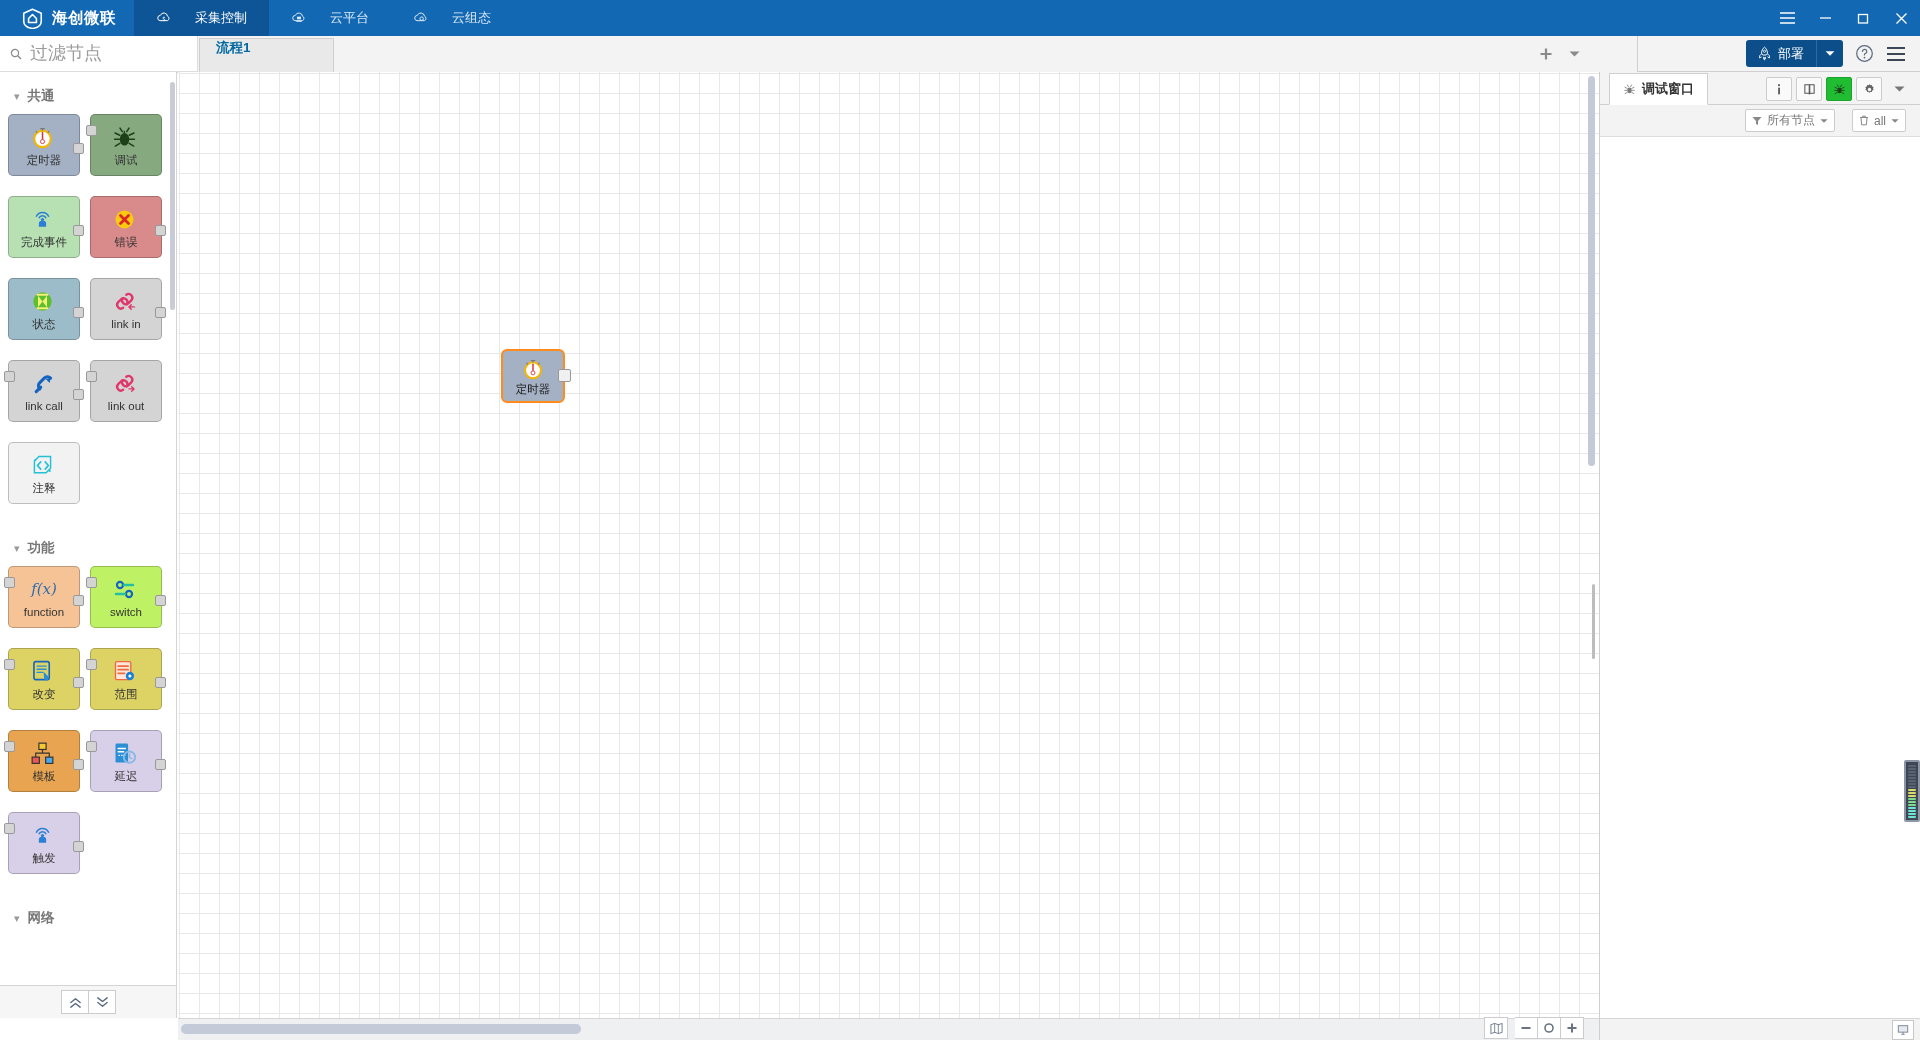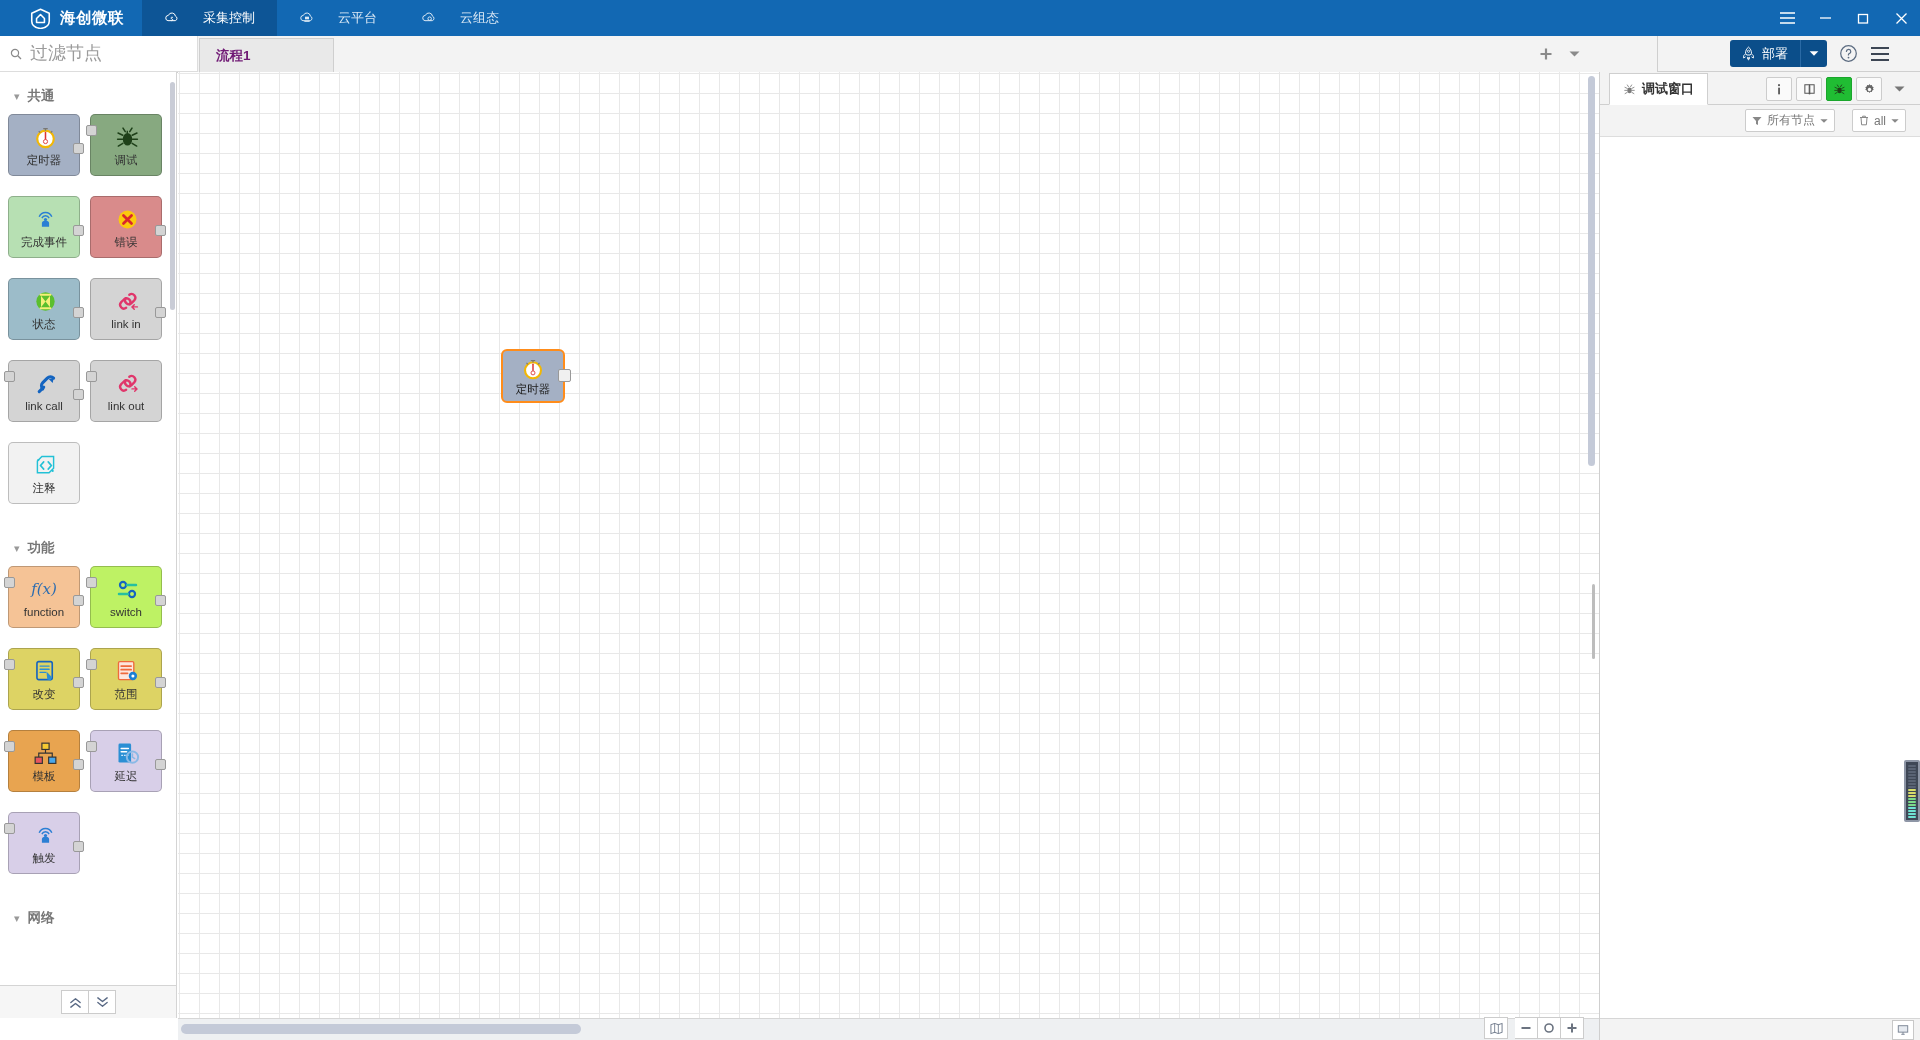--- a/index.html
+++ b/index.html
@@ -5,58 +5,58 @@
   html,body{margin:0;padding:0;}
   body{
     width:1920px;height:1040px;overflow:hidden;
     font-family:"Liberation Sans","DejaVu Sans",sans-serif;
     background:#fff;-webkit-font-smoothing:antialiased;
   }
   .app{position:relative;width:1920px;height:1040px;}
 
   
   .titlebar{position:absolute;left:0;top:0;width:1920px;height:36px;background:#1268b3;display:flex;align-items:stretch;}
-  .brand{display:flex;align-items:center;gap:9px;padding:0 18px 0 22px;color:#fff;margin-left:8px;}
+  .brand{display:flex;align-items:center;gap:9px;padding:0 18px 0 22px;color:#fff;}
   .brand-logo{width:21px;height:21px;display:block;}
   .brand-name{font-size:15.5px;font-weight:bold;letter-spacing:.5px;white-space:nowrap;}
   .navtabs{display:flex;align-items:stretch;}
   .navtab{display:flex;align-items:center;gap:23px;padding:0 22px;color:#dce9f5;font-size:13px;cursor:pointer;white-space:nowrap;}
   .navtab .ico{width:16px;height:16px;display:block;flex:none;}
   .navtab.active{background:#0d5596;color:#fff;}
   .winctl{margin-left:auto;display:flex;align-items:stretch;}
   .winbtn{width:38px;display:flex;align-items:center;justify-content:center;cursor:pointer;}
   .winbtn svg{display:block;}
 
   
   .subbar{position:absolute;left:0;top:36px;width:1920px;height:36px;background:#f3f3f3;border-bottom:1px solid #d0d0d0;}
   .filterbox{position:absolute;left:0;top:0;width:198px;height:36px;background:#fff;border-right:1px solid #ddd;border-bottom:1px solid #ddd;display:flex;align-items:center;gap:6px;padding:0 10px;box-sizing:border-box;}
   .filterbox svg{flex:none;}
   .filterbox input{border:0;outline:0;font-size:18px;color:#333;width:150px;background:transparent;font-family:inherit;}
   .filterbox input::placeholder{color:#9b9b9b;}
 
   .flowtabs{position:absolute;left:199px;top:0;right:321px;height:36px;background:#f3f3f3;border-bottom:1px solid #cfcfcf;display:flex;align-items:flex-end;}
-  .flowtab{height:35px;min-width:135px;box-sizing:border-box;padding:0 16px;display:flex;align-items:center;font-size:13.5px;color:#701a75;font-weight:bold;background:#e9e9e9;border:1px solid #cfcfcf;border-bottom:1px solid #e9e9e9;position:relative;top:1px;cursor:pointer;}
+  .flowtab{height:35px;min-width:135px;box-sizing:border-box;padding:0 16px;display:flex;align-items:flex-start;font-size:13.5px;color:#0369a1;font-weight:bold;background:#e9e9e9;border:1px solid #cfcfcf;border-bottom:1px solid #e9e9e9;position:relative;top:1px;cursor:pointer;}
   .tab-actions{margin-left:auto;display:flex;align-items:center;gap:2px;padding-bottom:6px;padding-right:12px;}
   .tabbtn{width:26px;height:24px;display:flex;align-items:center;justify-content:center;cursor:pointer;color:#888;}
 
-  .deploybar{position:absolute;right:0;top:0;width:263px;height:36px;background:#f3f3f3;border-bottom:1px solid #cfcfcf;border-left:1px solid #cfcfcf;box-sizing:border-box;display:flex;align-items:center;justify-content:flex-end;gap:12px;padding-right:30px;}
+  .deploybar{position:absolute;right:0;top:0;width:283px;height:36px;background:#f3f3f3;border-bottom:1px solid #cfcfcf;border-left:1px solid #cfcfcf;box-sizing:border-box;display:flex;align-items:center;justify-content:flex-end;gap:12px;padding-right:14px;}
   .deploy-btn{display:flex;align-items:center;background:#0b4e8a;color:#fff;height:27px;border-radius:3px;overflow:hidden;cursor:pointer;}
   .deploy-main{display:flex;align-items:center;gap:6px;padding:0 12px 0 11px;font-size:13px;white-space:nowrap;}
   .deploy-caret{width:26px;height:27px;display:flex;align-items:center;justify-content:center;border-left:1px solid #2a6aa5;}
   .hdr-ico{cursor:pointer;display:flex;align-items:center;justify-content:center;}
 
   
   .palette{position:absolute;left:0;top:72px;width:177px;height:946px;background:#fff;border-right:1px solid #d4d4d4;box-sizing:border-box;overflow:hidden;}
   .pal-scroll{position:absolute;left:0;top:0;width:177px;bottom:34px;overflow:hidden;}
   .pal-section{padding:10px 0 0 0;}
   .pal-head{display:flex;align-items:center;gap:8px;padding:5px 0 9px 14px;font-size:13.5px;color:#777;font-weight:bold;cursor:pointer;}
   .pal-head .chev{color:#999;font-size:11px;line-height:1;}
   .pal-grid{display:flex;flex-wrap:wrap;padding-left:8px;}
   .palnode{position:relative;width:72px;height:62px;margin:0 10px 20px 0;box-sizing:border-box;border:1px solid rgba(0,0,0,.22);border-radius:5px;cursor:move;display:flex;flex-direction:column;align-items:center;justify-content:flex-start;padding-top:7px;}
-  .palnode .glyph{width:30px;height:30px;display:flex;align-items:center;justify-content:flex-end;}
+  .palnode .glyph{width:30px;height:30px;display:flex;align-items:center;justify-content:flex-start;}
   .palnode .plabel{font-size:11.5px;color:#333;margin-top:3px;line-height:1;white-space:nowrap;}
   .port{position:absolute;width:9px;height:9px;background:#d4d4d4;border:1px solid #999;border-radius:2px;}
   .port.in{left:-5px;top:10px;}
   .port.out{right:-5px;top:28px;}
   .pal-footer{position:absolute;left:0;bottom:0;width:177px;height:33px;background:#f6f6f6;border-top:1px solid #d4d4d4;box-sizing:border-box;display:flex;align-items:center;justify-content:center;gap:0;}
   .pfbtn{width:26px;height:22px;border:1px solid #ccc;background:#fff;display:flex;align-items:center;justify-content:center;cursor:pointer;color:#5a6a85;}
   .pfbtn+.pfbtn{border-left:0;}
   .pal-vscroll{position:absolute;right:1px;top:10px;width:5px;height:228px;background:#c9ccd6;border-radius:3px;}
 
   

